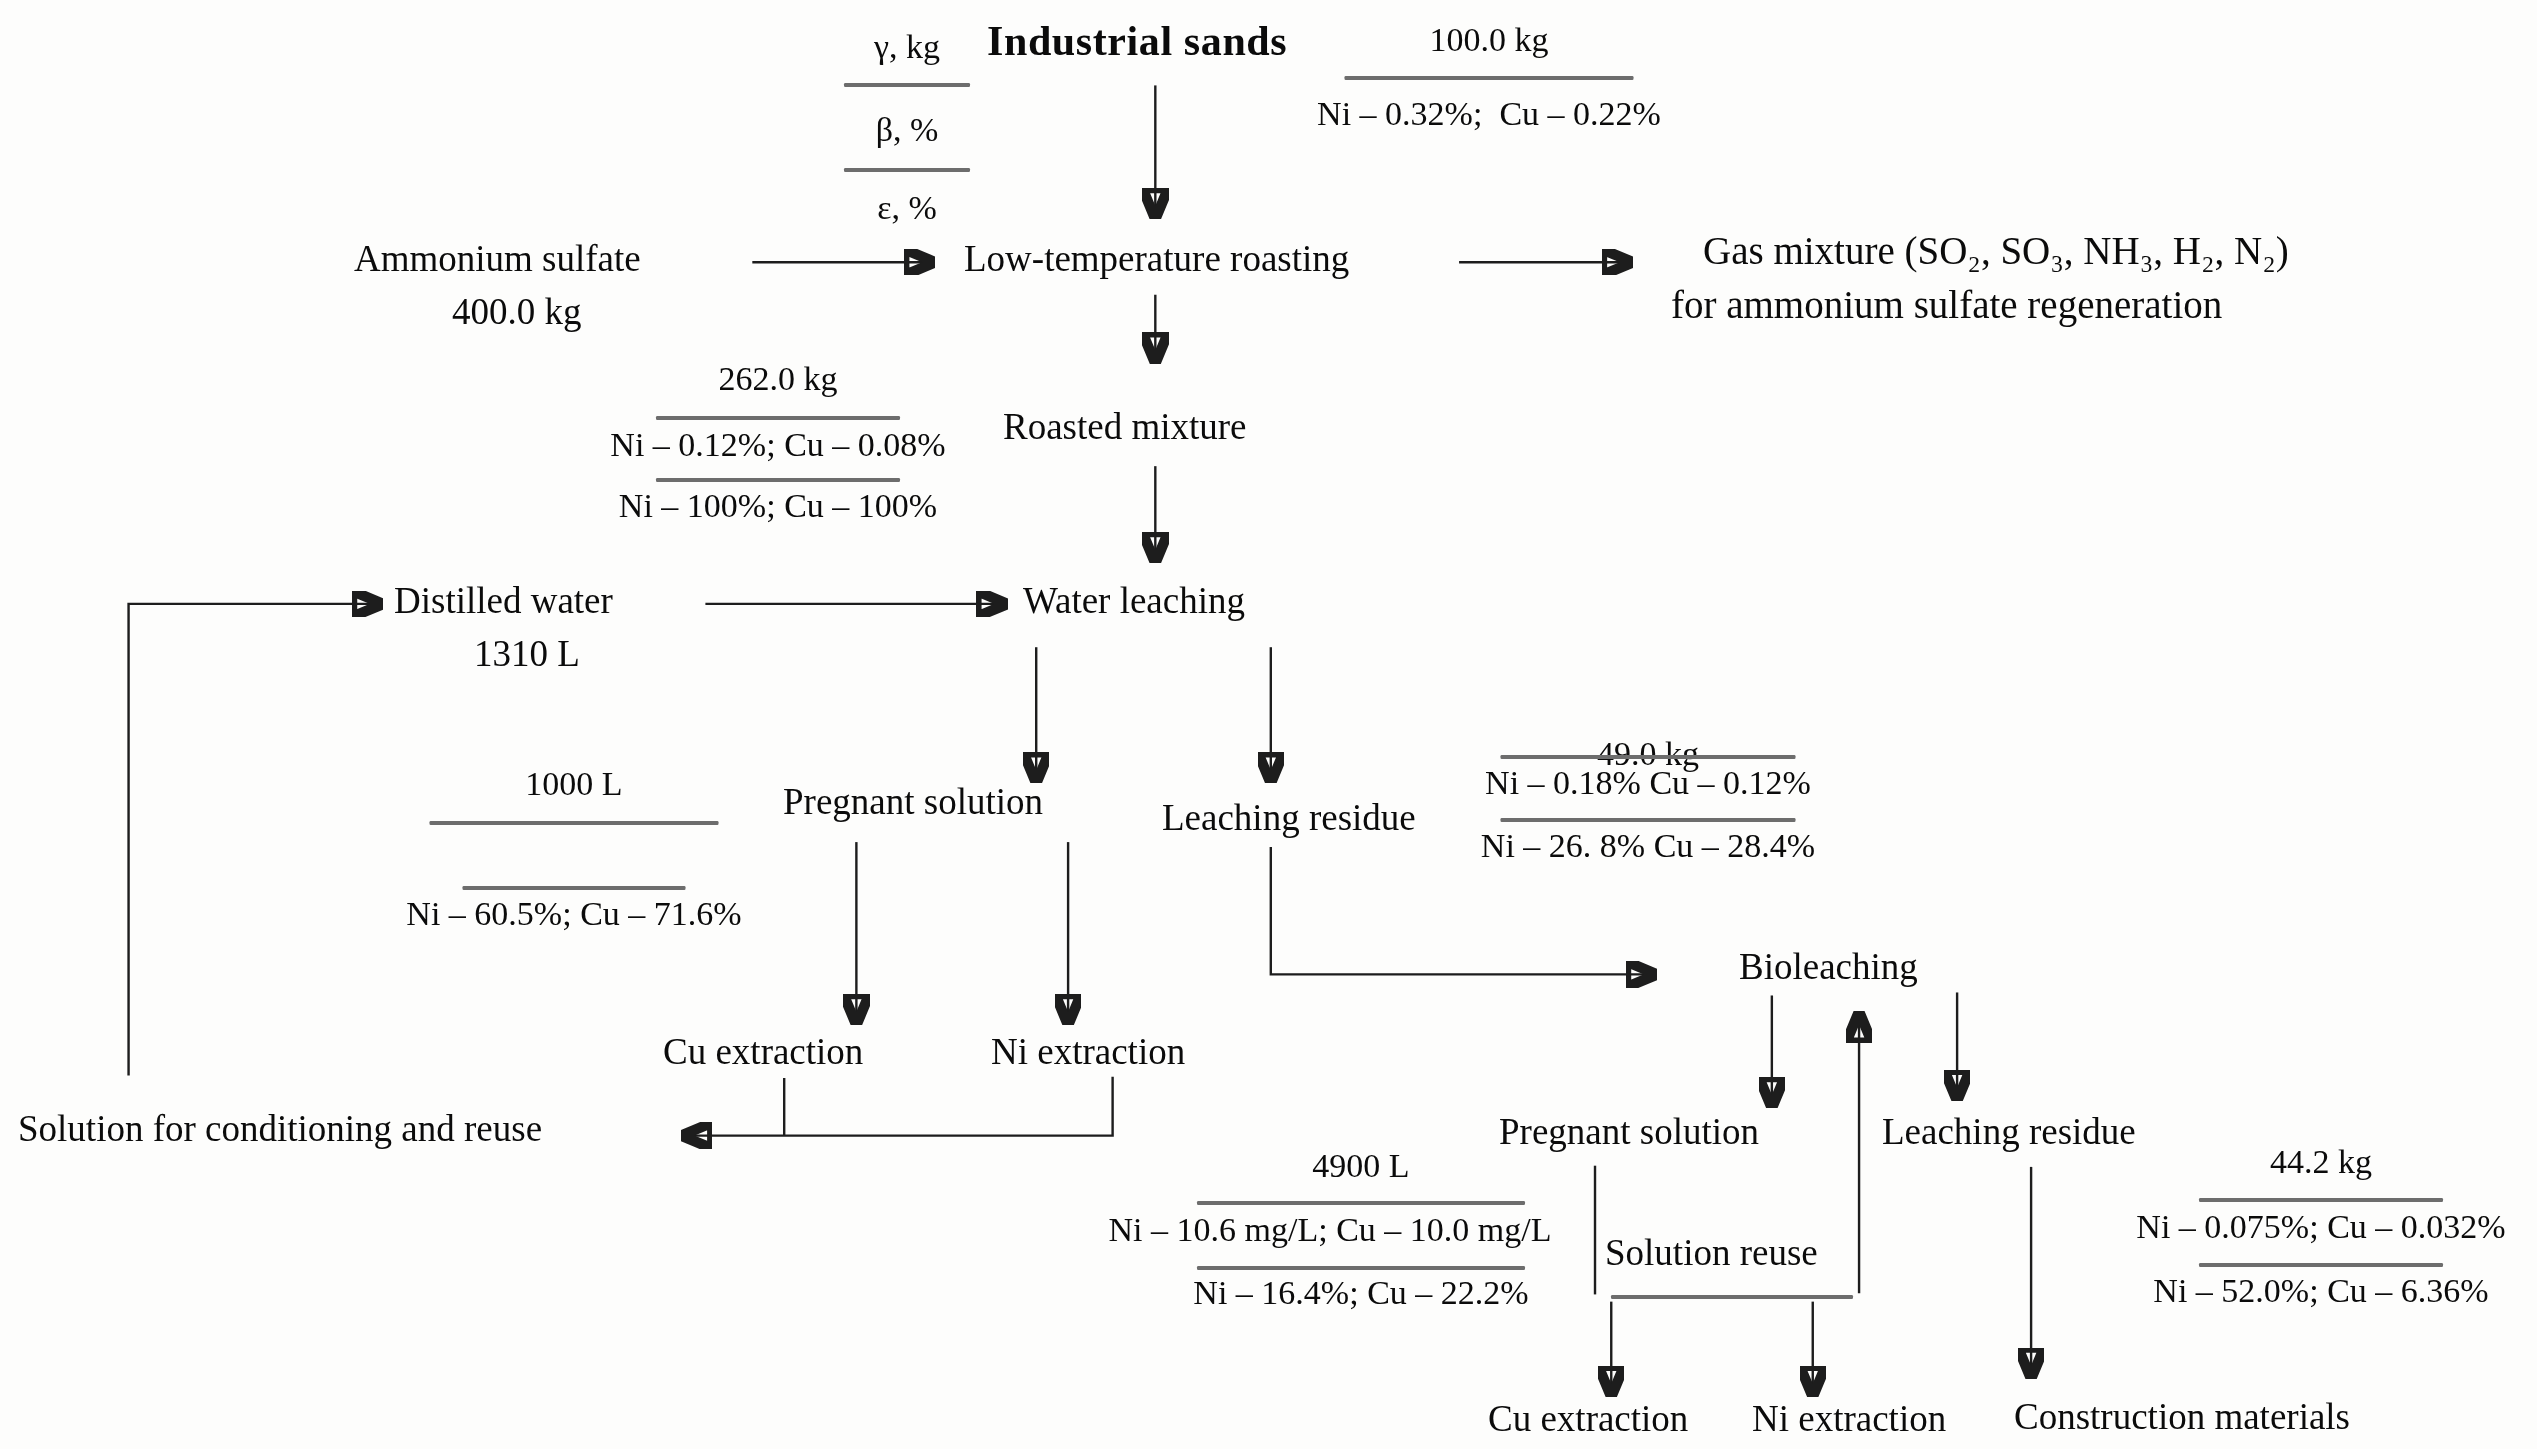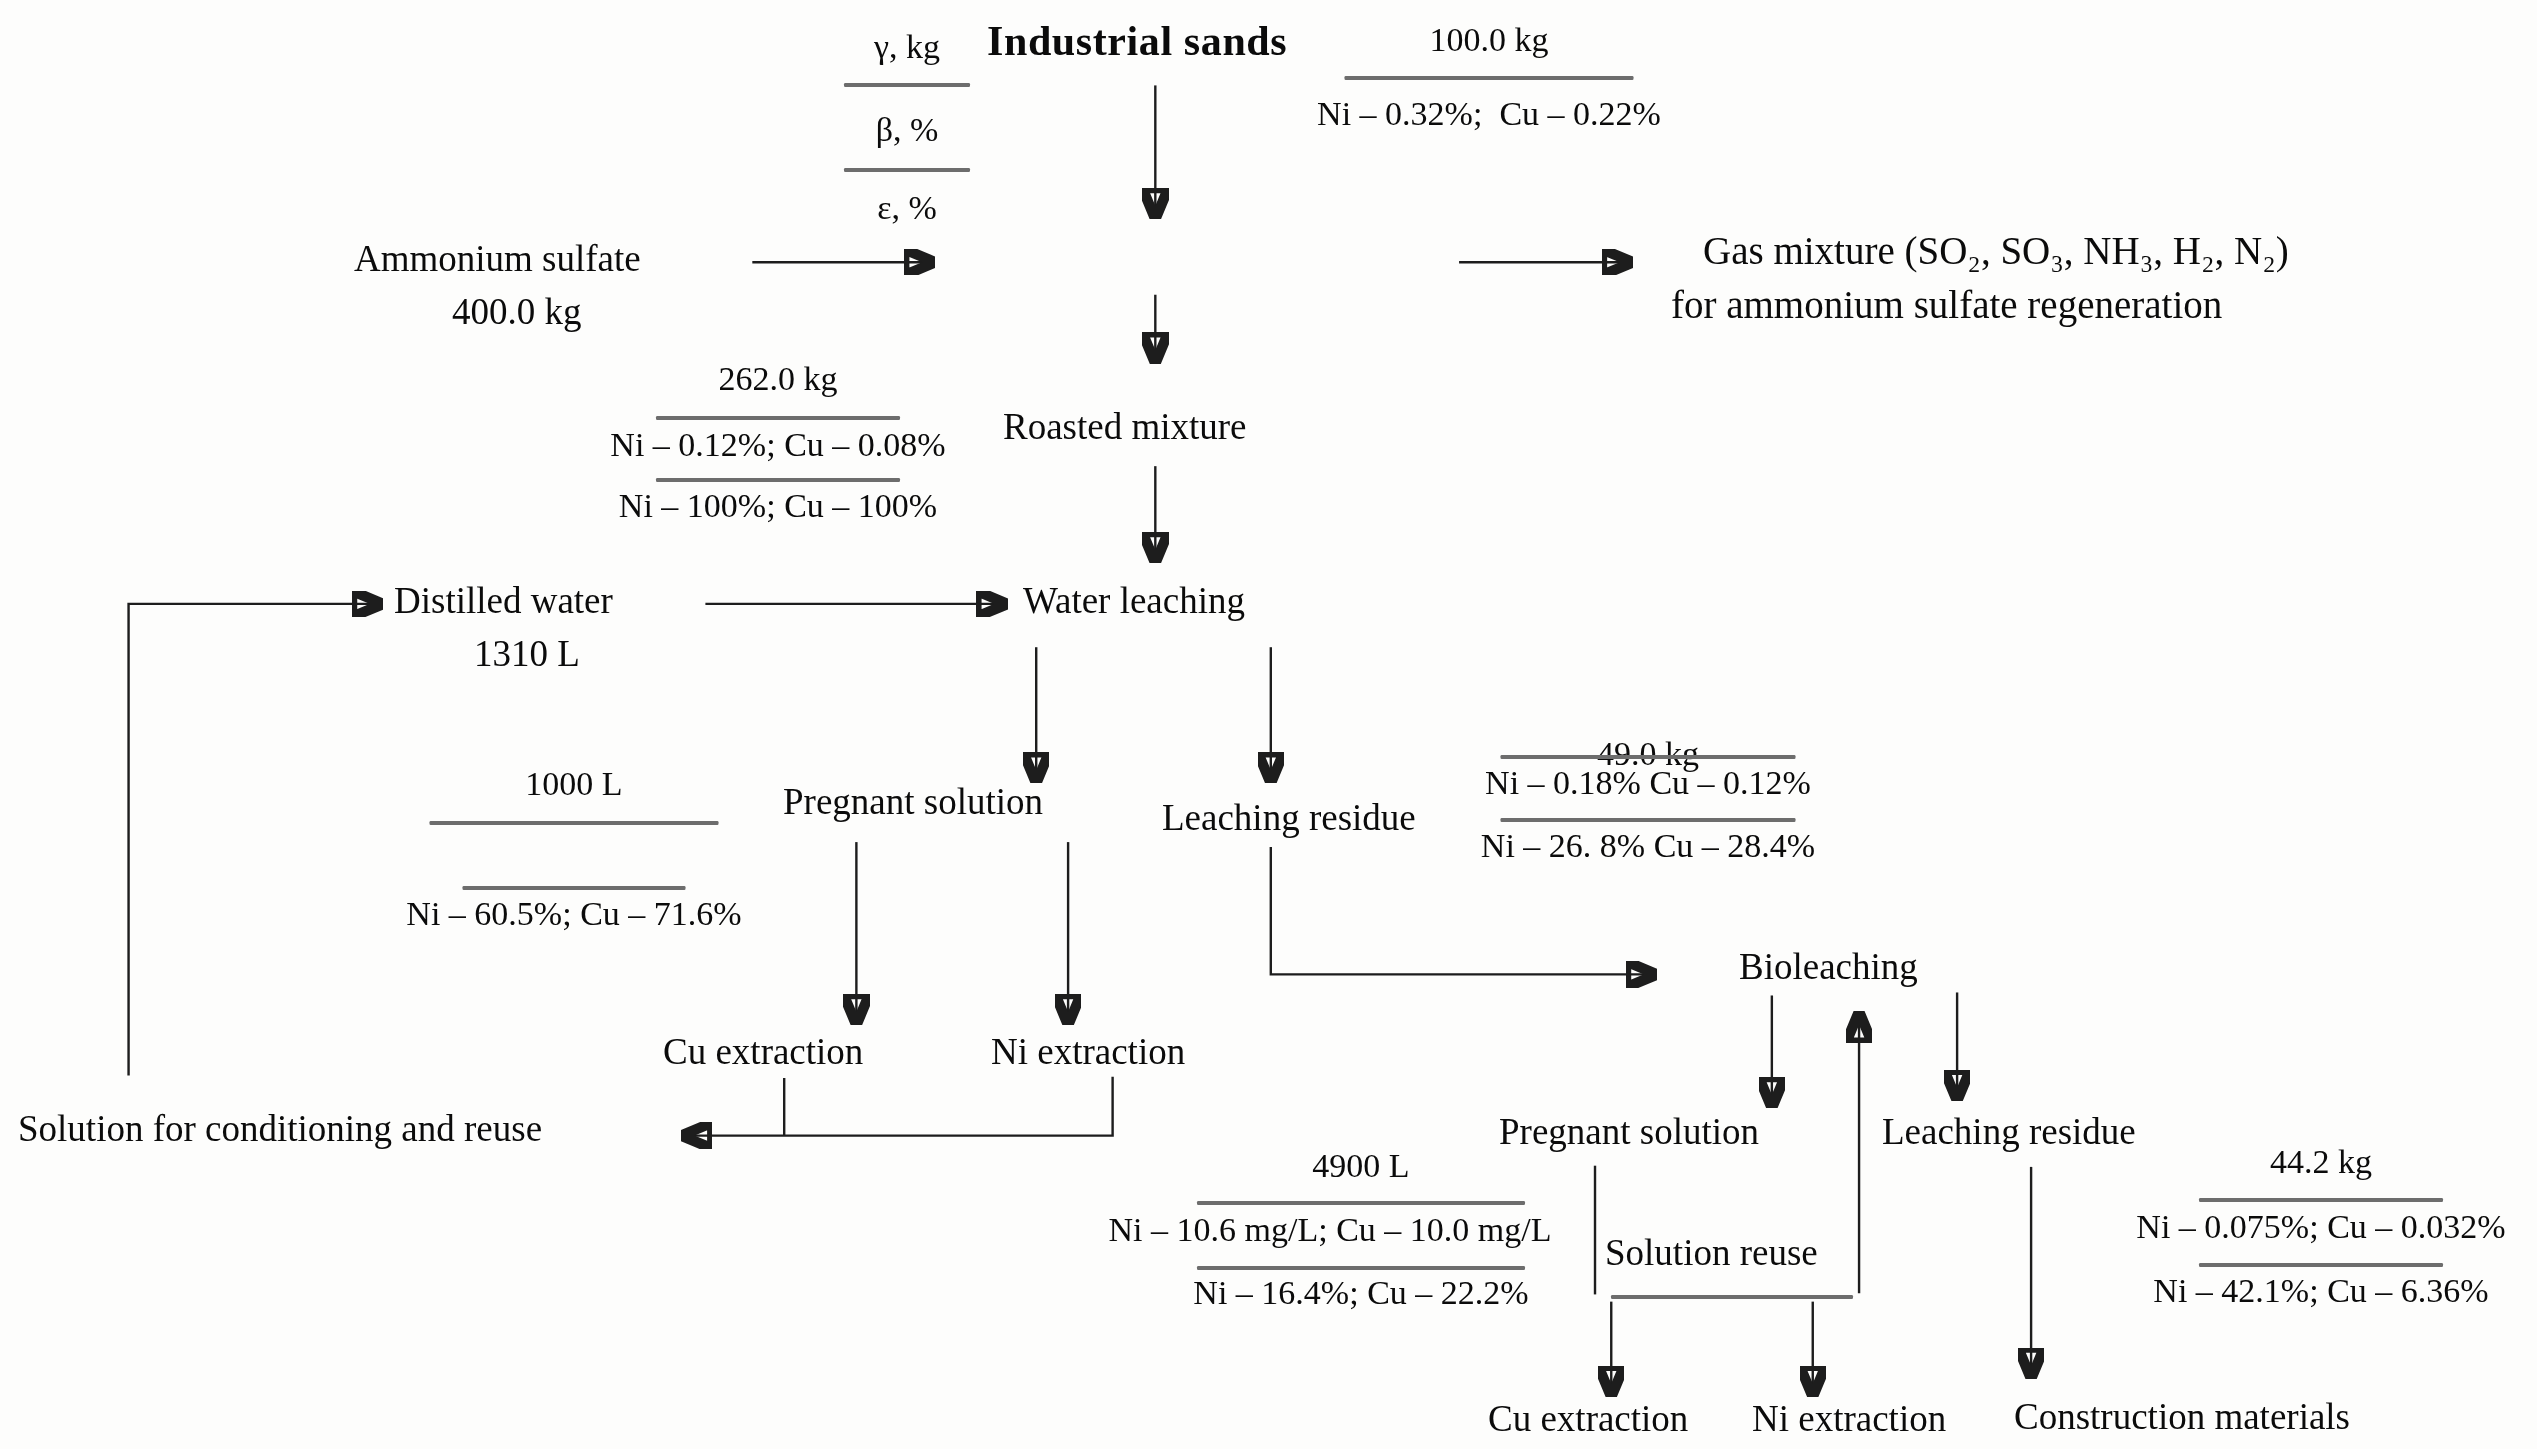--- a/index.html
+++ b/index.html
@@ -59,20 +59,21 @@
   <div class="rule cx" style="left:907px;top:168px;width:126px;"></div>
   <div class="t ann cx" style="left:907px;top:190px;">ε, %</div>
 
   <div class="t title" style="left:987px;top:19px;">Industrial sands</div>
   <div class="t ann cx" style="left:1489px;top:21.7px;">100.0 kg</div>
   <div class="rule cx" style="left:1489px;top:76px;width:289px;"></div>
   <div class="t ann cx" style="left:1489px;top:96px;">Ni – 0.32%;  Cu – 0.22%</div>
 
   <div class="t node" style="left:354px;top:239px;">Ammonium sulfate</div>
   <div class="t node" style="left:452px;top:292px;">400.0 kg</div>
+  <div class="t node" style="left:964px;top:239px;">Low-temperature roasting</div>
   <div class="t big" style="left:1671px;top:230px;margin-left:32px;">Gas mixture (SO₂, SO₃, NH₃, H₂, N₂)</div>
   <div class="t big" style="left:1671px;top:284px;">for ammonium sulfate regeneration</div>
 
   <div class="t ann cx" style="left:778px;top:361px;">262.0 kg</div>
   <div class="rule cx" style="left:778px;top:416px;width:244px;"></div>
   <div class="t ann cx" style="left:778px;top:427px;">Ni – 0.12%; Cu – 0.08%</div>
   <div class="rule cx" style="left:778px;top:478px;width:244px;"></div>
   <div class="t ann cx" style="left:778px;top:488px;">Ni – 100%; Cu – 100%</div>
   <div class="t node" style="left:1003px;top:407px;">Roasted mixture</div>
 
@@ -105,21 +106,21 @@
   <div class="t ann cx" style="left:1361px;top:1148px;">4900 L</div>
   <div class="rule cx" style="left:1361px;top:1201px;width:328px;"></div>
   <div class="t ann cx" style="left:1330px;top:1212px;">Ni – 10.6 mg/L; Cu – 10.0 mg/L</div>
   <div class="rule cx" style="left:1361px;top:1266px;width:328px;"></div>
   <div class="t ann cx" style="left:1361px;top:1275px;">Ni – 16.4%; Cu – 22.2%</div>
 
   <div class="t ann cx" style="left:2321px;top:1144px;">44.2 kg</div>
   <div class="rule cx" style="left:2321px;top:1198px;width:244px;"></div>
   <div class="t ann cx" style="left:2321px;top:1209px;">Ni – 0.075%; Cu – 0.032%</div>
   <div class="rule cx" style="left:2321px;top:1263px;width:244px;"></div>
-  <div class="t ann cx" style="left:2321px;top:1273px;">Ni – 42.1%; Cu – 6.36%</div>
+  <div class="t ann cx" style="left:2321px;top:1273px;">Ni – 52.0%; Cu – 6.36%</div>
 
   <div class="t node" style="left:1605px;top:1233px;">Solution reuse</div>
   <div class="rule" style="left:1611px;top:1295px;width:242px;"></div>
   <div class="t node" style="left:1488px;top:1399px;">Cu extraction</div>
   <div class="t node" style="left:1752px;top:1399px;">Ni extraction</div>
   <div class="t node" style="left:2014px;top:1397px;">Construction materials</div>
 
 </div>
 
 

